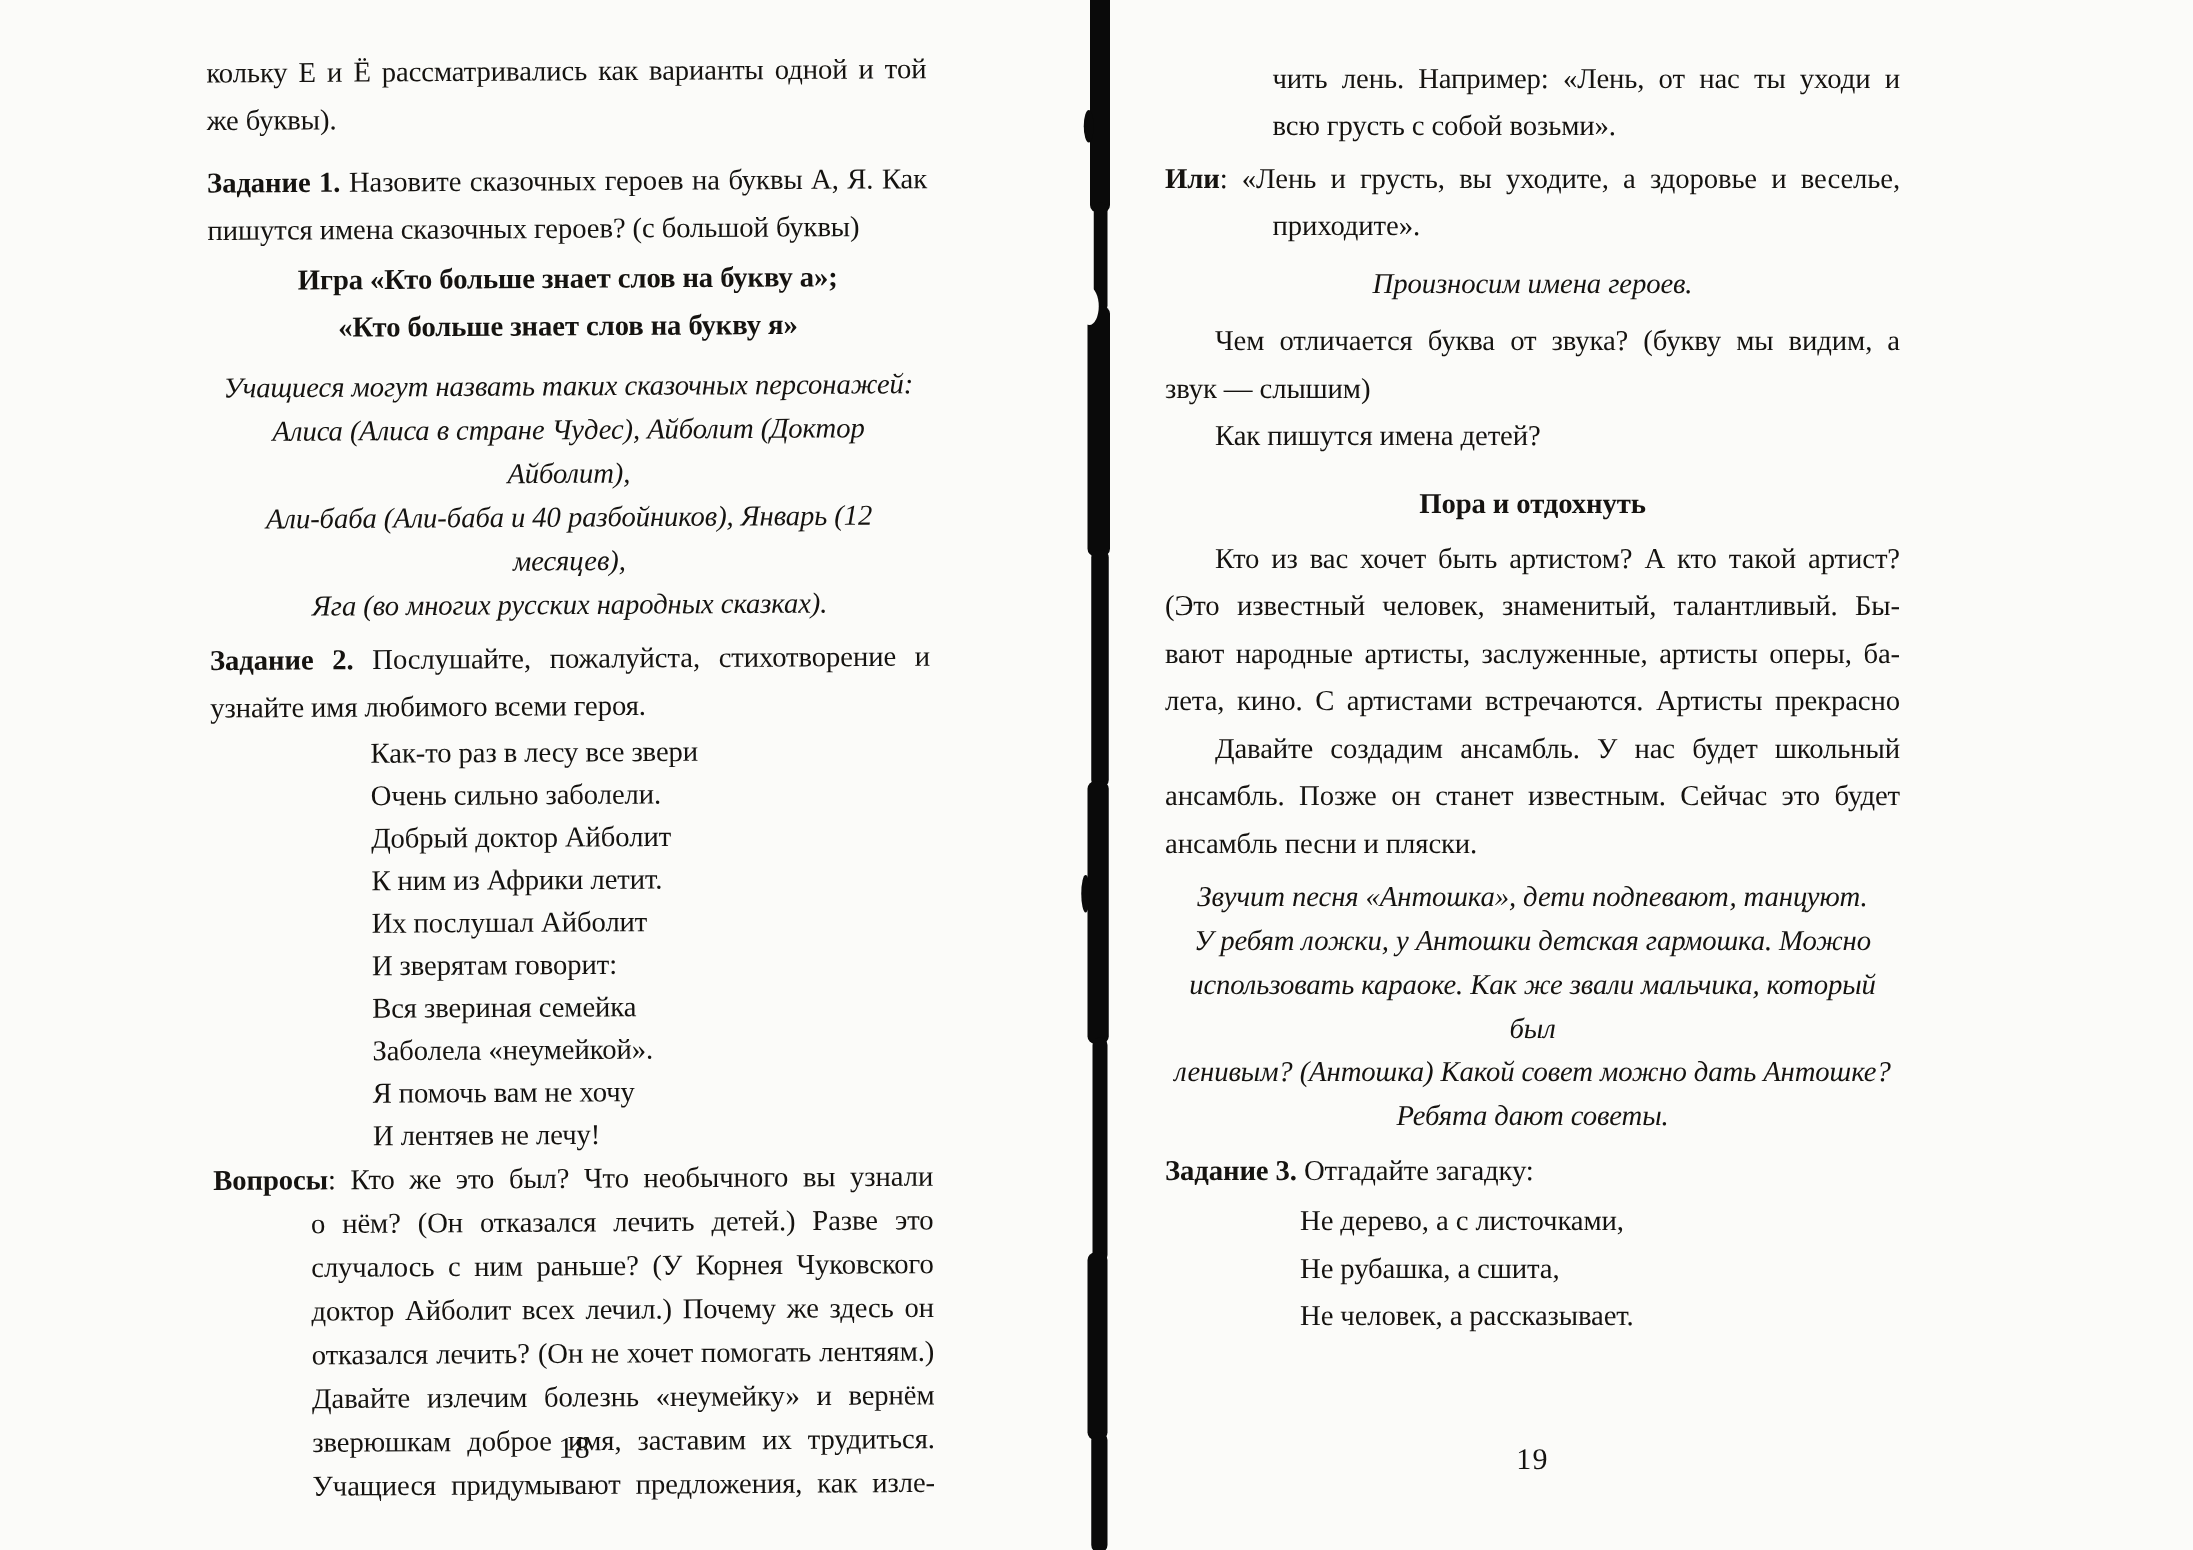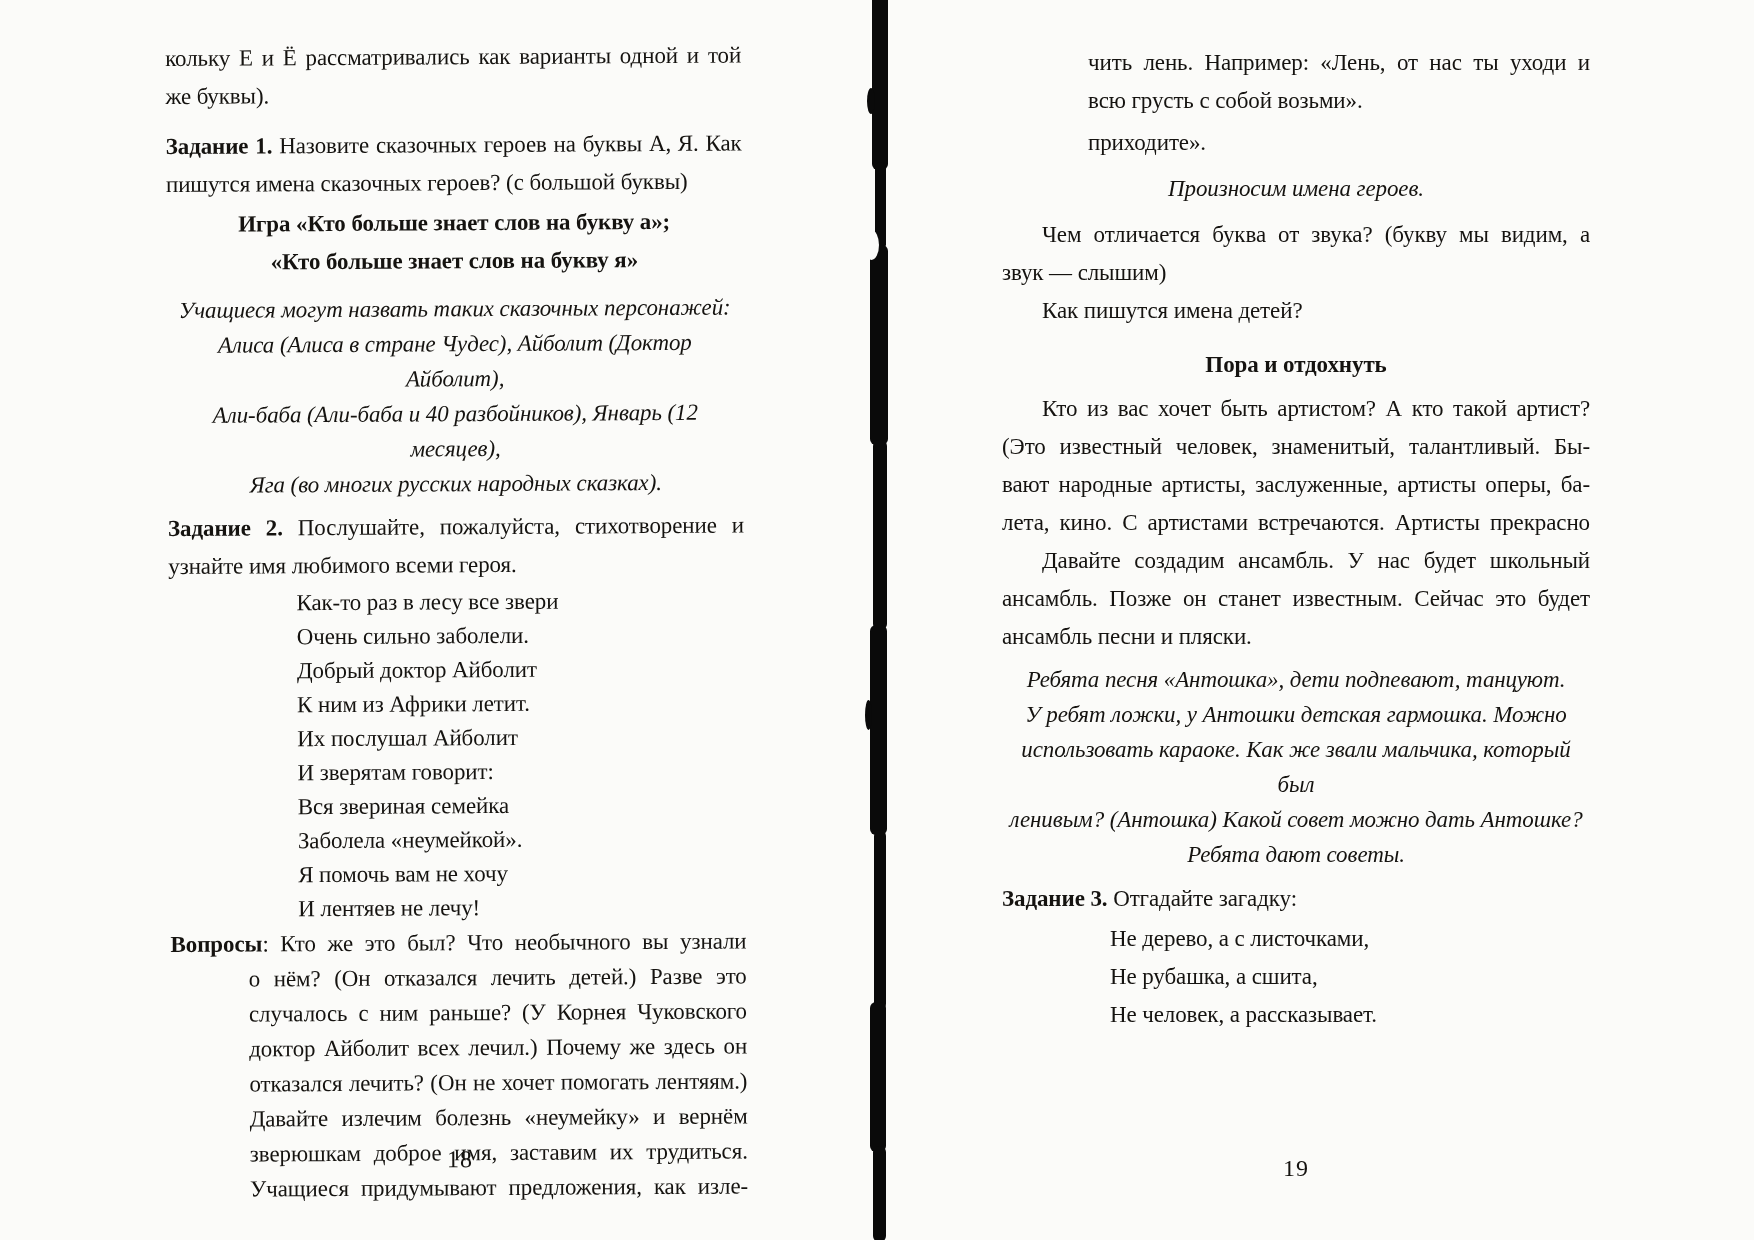--- a/index.html
+++ b/index.html
@@ -3,21 +3,21 @@
 <meta charset="utf-8">
 <style>
   html,body{margin:0;padding:0}
   body{
     width:1754px;height:1240px;position:relative;overflow:hidden;
     background:#fbfbf9;color:#151310;
     font-family:"Liberation Serif","DejaVu Serif",serif;
   }
   .col{position:absolute}
   .col-left{left:165px;top:40px;width:576px;transform:rotate(-0.35deg);transform-origin:top left}
-  .col-right{left:1002px;top:44px;width:588px}
+  .col-right{left:932px;top:44px;width:588px}
 
   .ln{
     font-size:23px;line-height:38px;white-space:nowrap;letter-spacing:-0.1px;
     text-justify:inter-word;
   }
   .j{text-align:justify;text-align-last:justify}
   .ctr{text-align:center;white-space:normal}
   .ind{text-indent:40px}
   .hang{padding-left:78px}
   .qind{padding-left:86px}
@@ -157,20 +157,21 @@
 </div>
 
 <div class="col col-right">
 
   <div class="b-quote">
       <div class="ln j qind">чить лень. Например: «Лень, от нас ты уходи и</div>
       <div class="ln qind">всю грусть с собой возьми».</div>
     </div>
 
   <div class="b-or">
+    <div class="ln j"><span class="blabel">Или</span><span>: «Лень и грусть, вы уходите, а здоровье и веселье,</span></div>
     <div>
         <div class="ln qind">приходите».</div>
       </div>
   </div>
 
   <div class="b-pron ital">
     <div class="ln ctr">Произносим имена героев.</div>
   </div>
 
   <div class="b-letters">
@@ -193,21 +194,21 @@
       <div class="ln j">лета, кино. С артистами встречаются. Артисты прекрасно</div>
     </div>
 
   <div class="b-ens">
       <div class="ln j ind">Давайте создадим ансамбль. У нас будет школьный</div>
       <div class="ln j">ансамбль. Позже он станет известным. Сейчас это будет</div>
       <div class="ln">ансамбль песни и пляски.</div>
     </div>
 
   <div class="b-note2 ital">
-      <div class="ln ctr">Ребята песня «Антошка», дети подпевают, танцуют.</div>
+      <div class="ln ctr">Звучит песня «Антошка», дети подпевают, танцуют.</div>
       <div class="ln ctr">У ребят ложки, у Антошки детская гармошка. Можно</div>
       <div class="ln ctr">использовать караоке. Как же звали мальчика, который был</div>
       <div class="ln ctr">ленивым? (Антошка) Какой совет можно дать Антошке?</div>
       <div class="ln ctr">Ребята дают советы.</div>
     </div>
 
   <div class="b-task3">
     <div class="ln"><span class="tlabel">Задание 3.</span><span> Отгадайте загадку:</span></div>
   </div>
 

